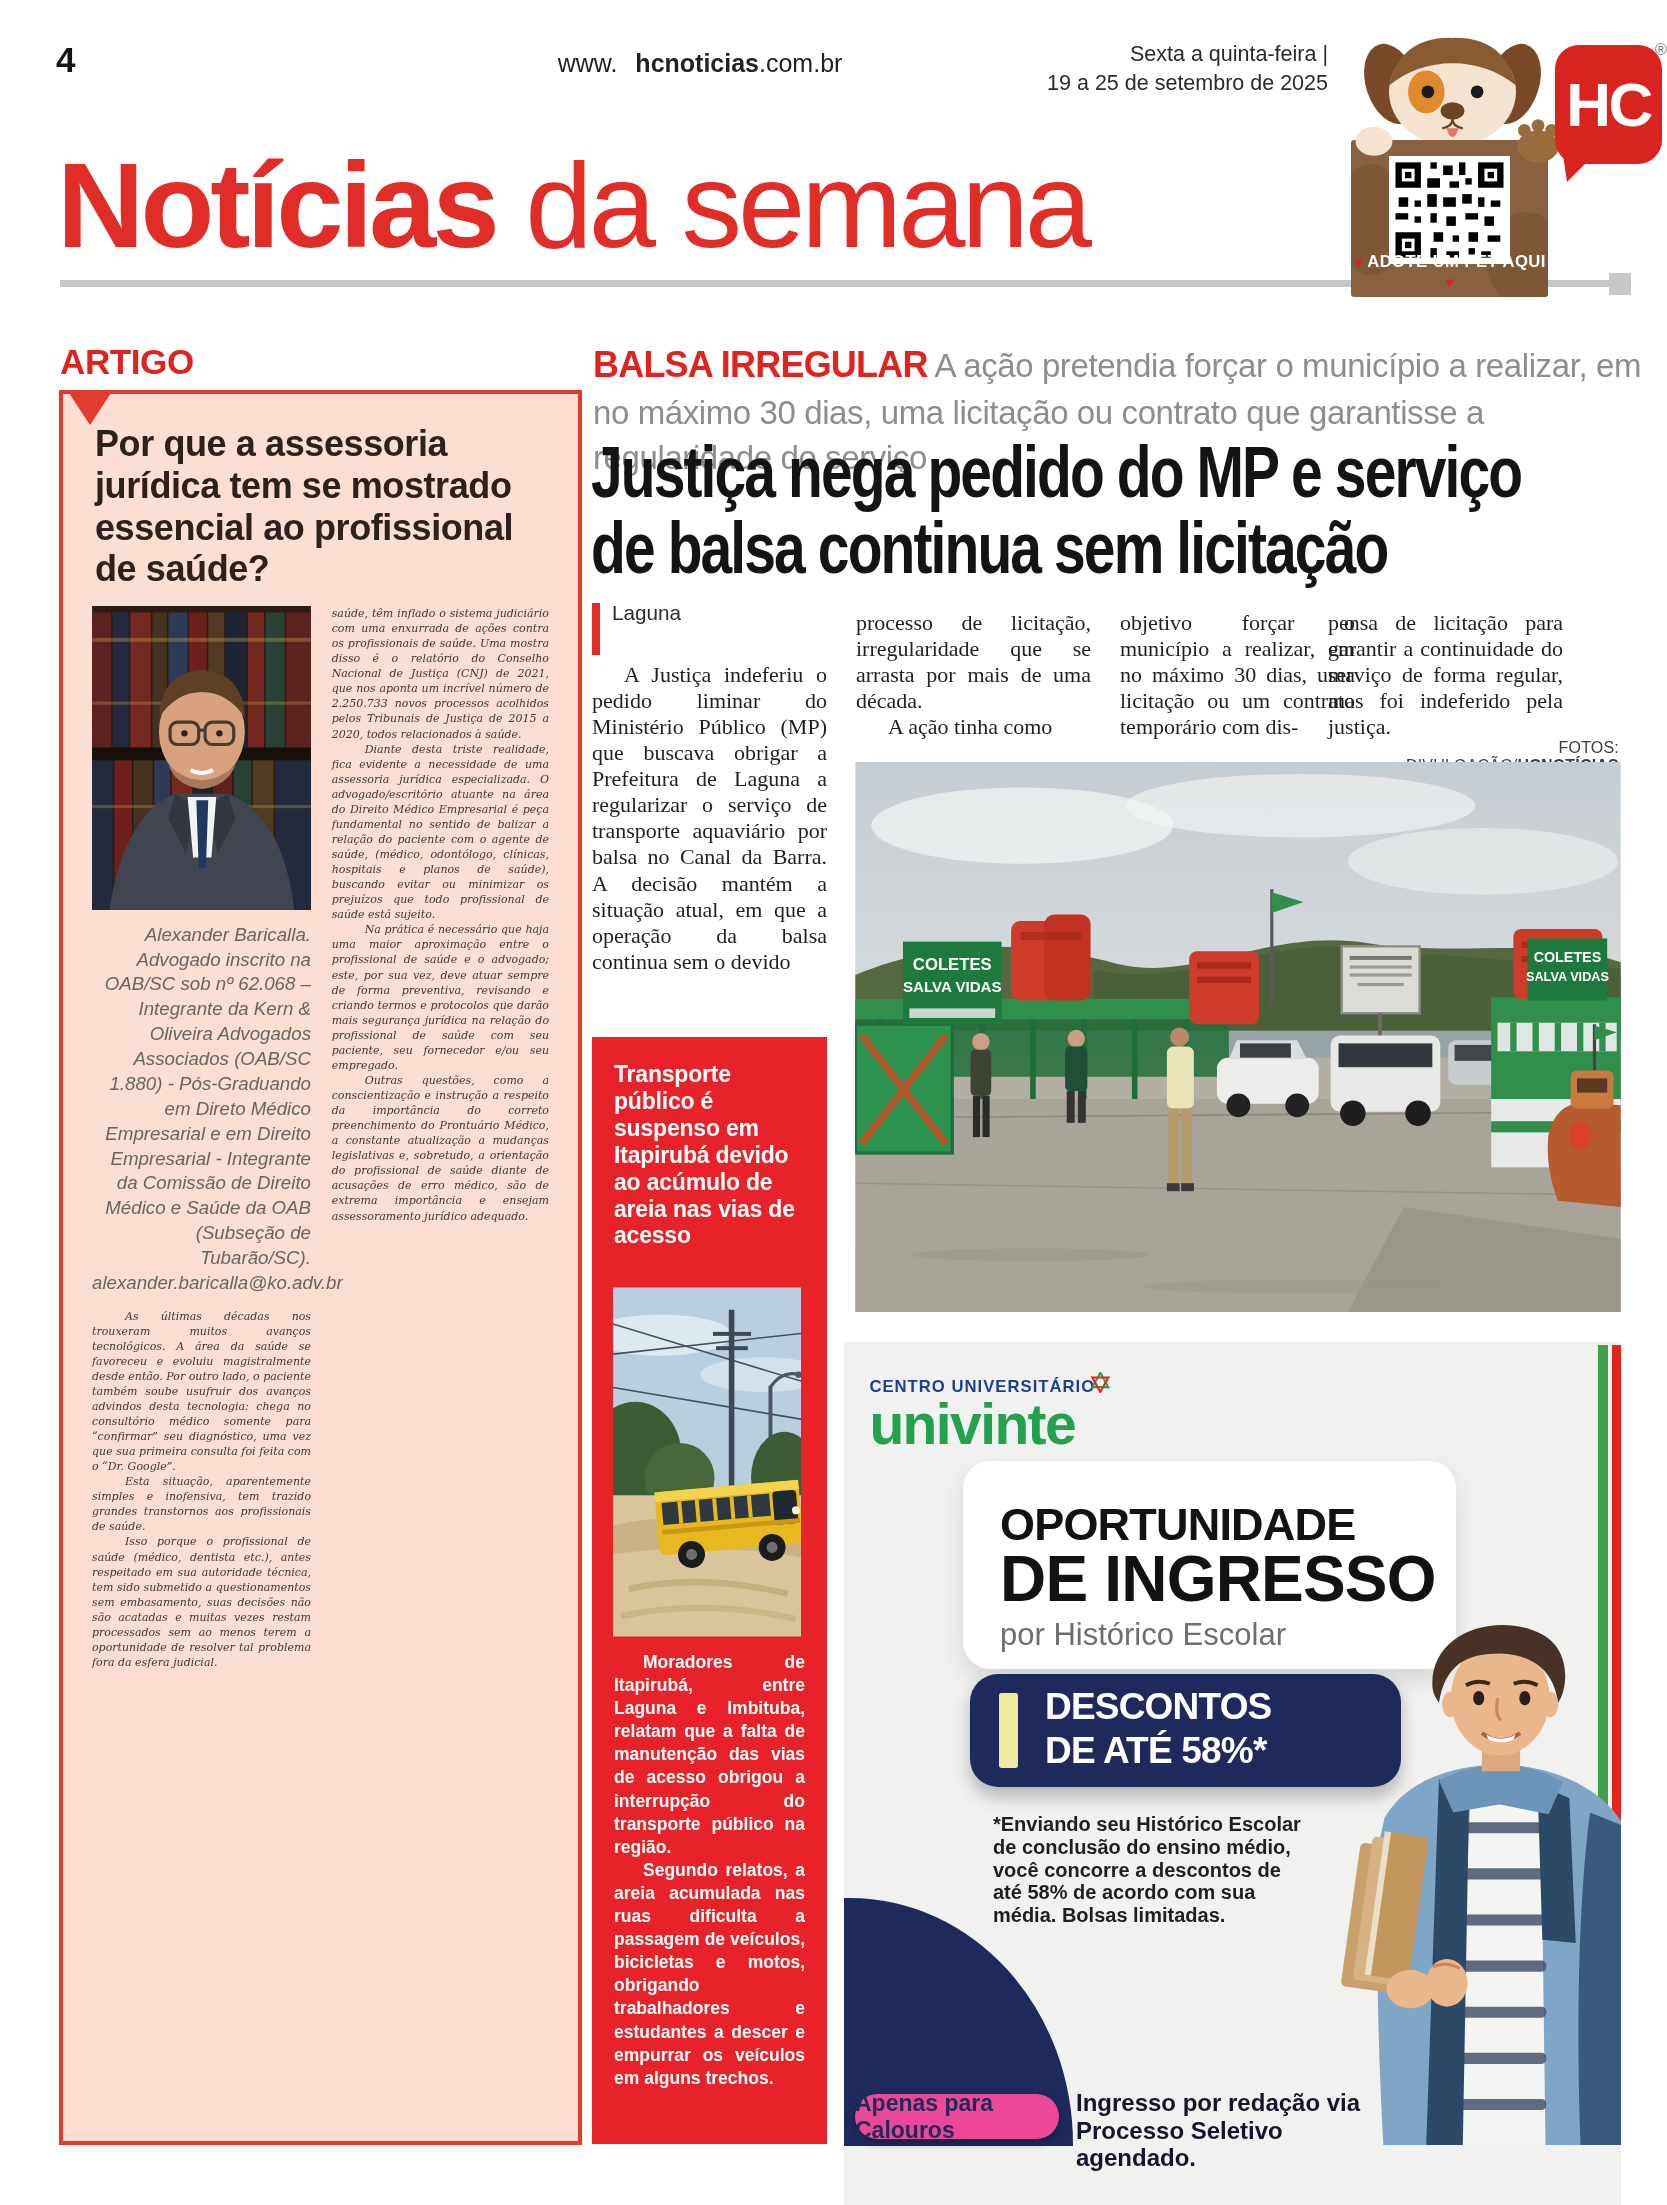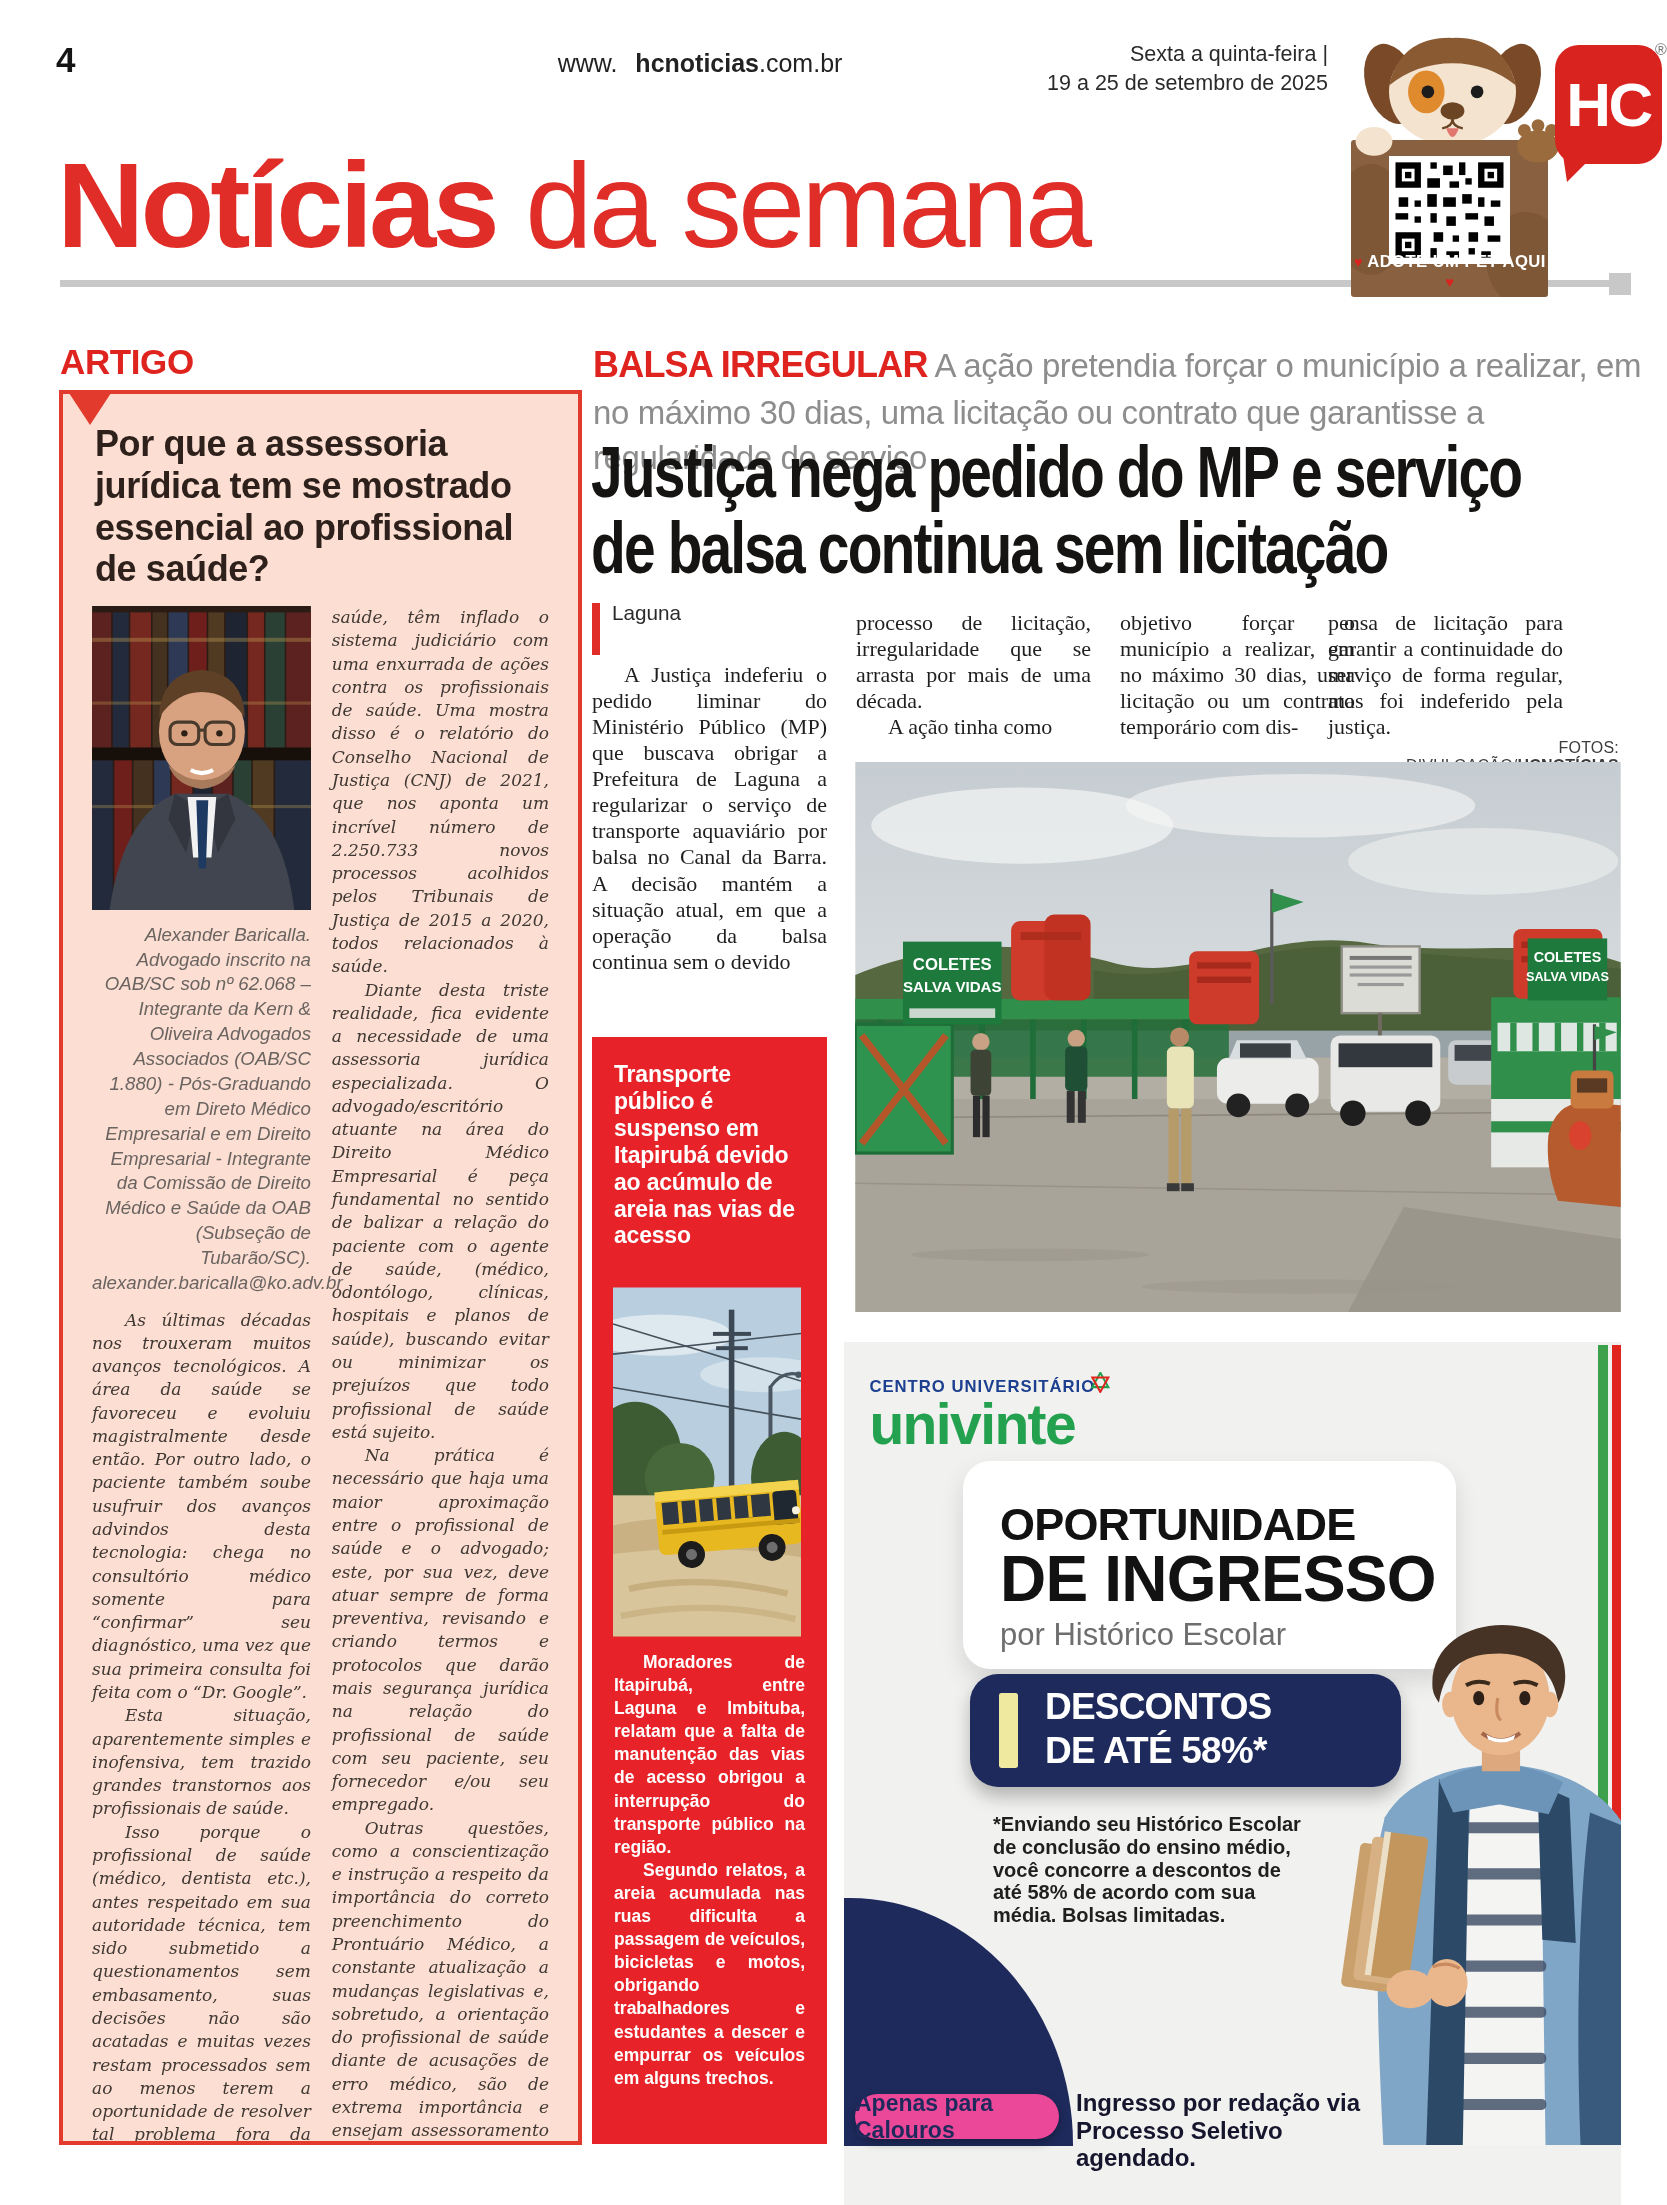--- a/index.html
+++ b/index.html
@@ -38,21 +38,21 @@
   .artigo-kicker{left:60px;top:342px;font-size:35px;font-weight:800;color:#df241f;letter-spacing:-0.4px;}
   .artigo-box{left:59px;top:390px;width:523px;height:1755px;background:#fcded2;border:4px solid #e23a2c;
               box-sizing:border-box;overflow:hidden;}
   .artigo-tri{position:absolute;left:6.4px;top:-0.8px;width:0;height:0;border-left:21.5px solid transparent;
               border-right:21.5px solid transparent;border-top:32px solid #e23a2c;}
   .artigo-title{margin:29px 27px 16px 32px;font-size:36px;line-height:1.16;font-weight:800;color:#2e211c;letter-spacing:-0.4px;}
   .artigo-cols{display:flex;gap:20.7px;padding:0 29px;}
   .artigo-col{width:219px;}
   .lawyer-photo{width:219px;height:304px;overflow:hidden;}
   .artigo-caption{margin:12.7px 0 12.7px;font-style:italic;font-size:18.7px;line-height:1.33;color:#6a6461;text-align:right;}
-  .artigo-col p{margin:0;font-family:"DejaVu Serif",serif;font-style:italic;font-size:17px;line-height:1.37;
+  .artigo-col p{margin:0;font-family:"DejaVu Serif",serif;font-style:italic;font-size:11px;line-height:1.37;
                 color:#3f3833;text-align:justify;text-indent:33px;}
   .artigo-col.cont p:first-child{text-indent:0;}
 
   
   .balsa-kicker{left:593px;top:340px;width:1076px;font-size:33px;line-height:1.38;color:#8d8d8d;letter-spacing:-0.4px;}
   .balsa-kicker .k{font-size:36px;font-weight:800;color:#df241f;letter-spacing:-0.8px;}
   .headline{left:591px;top:434px;transform:scaleX(.78);transform-origin:left top;}
   .headline div{white-space:nowrap;font-size:73px;line-height:1.04;font-weight:800;color:#161412;letter-spacing:-2.4px;}
   .byline-bar{left:592px;top:603px;width:8px;height:52px;background:#e02d28;}
   .byline{left:612px;top:601px;font-size:20.7px;color:#2b2b2b;}

